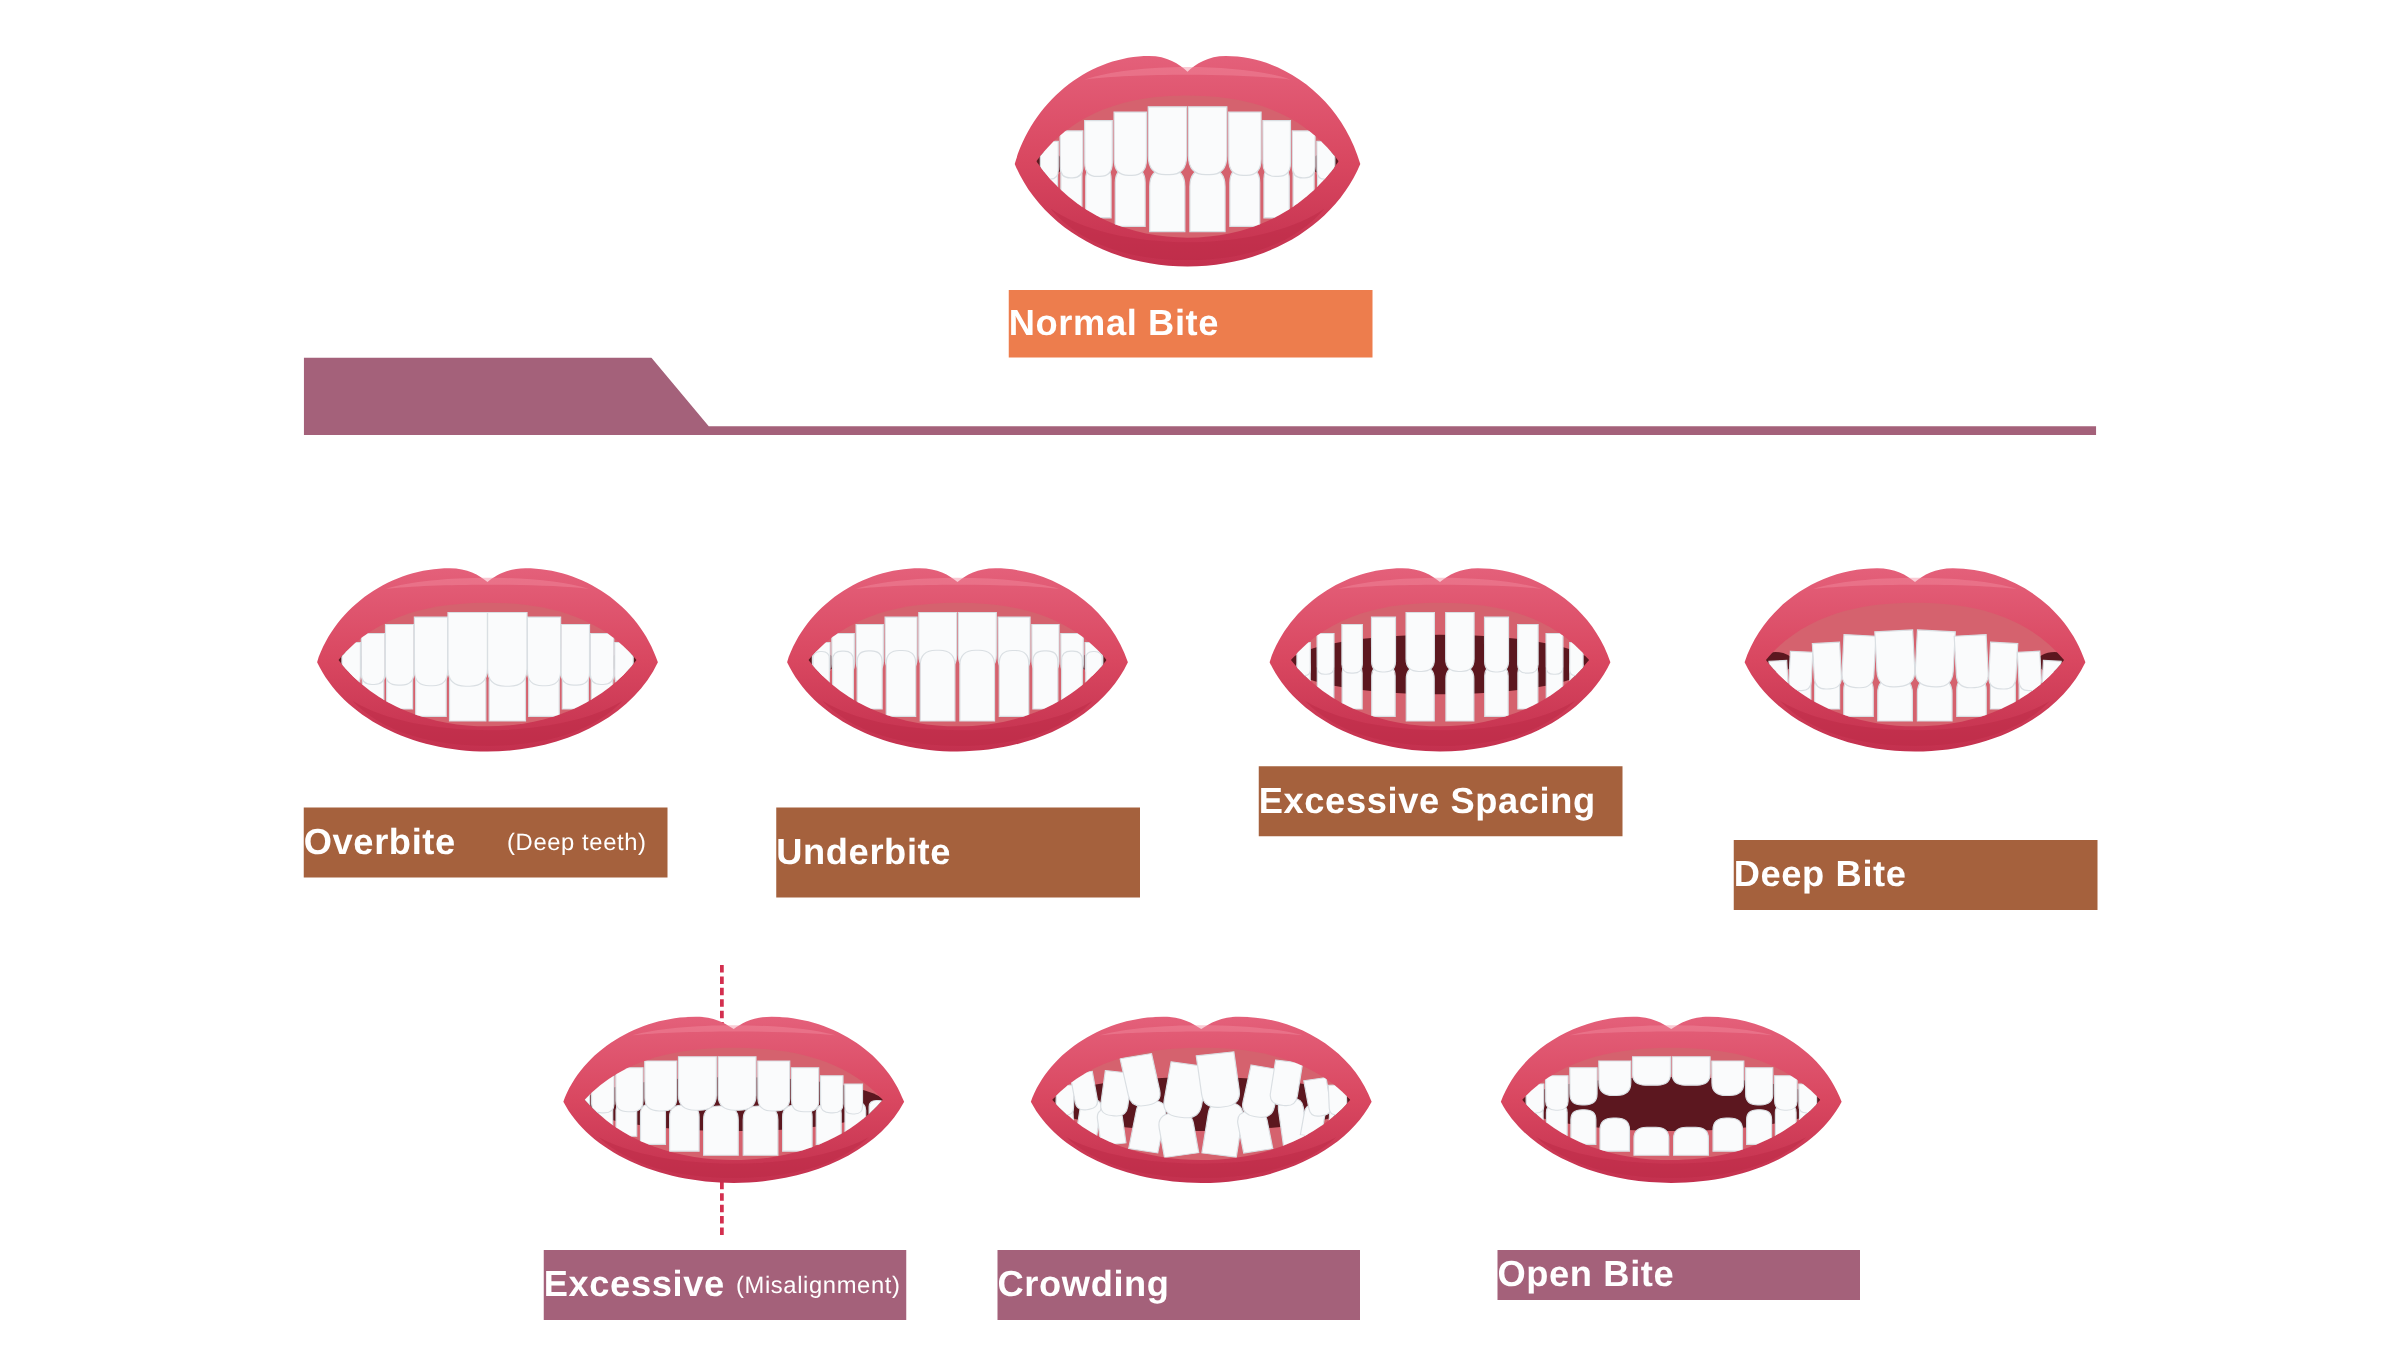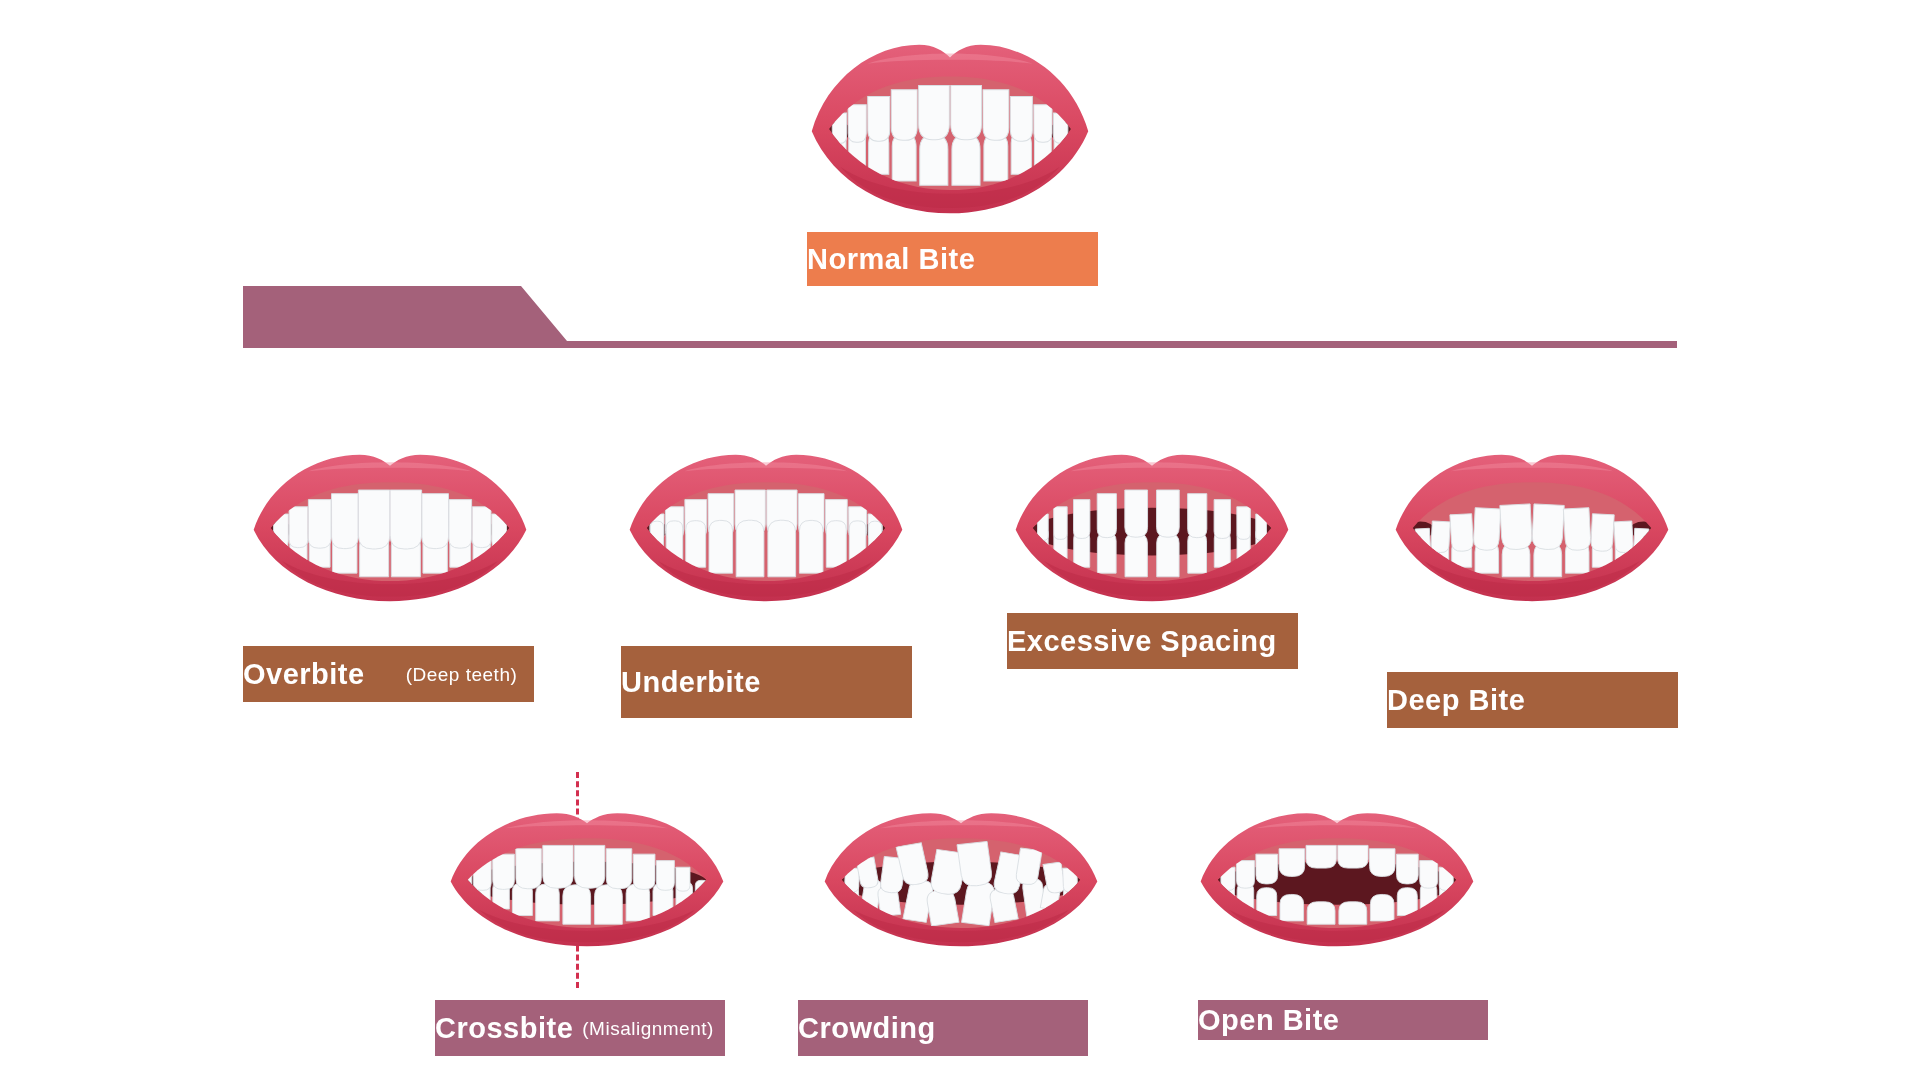--- a/index.html
+++ b/index.html
@@ -402,21 +402,21 @@
         <path d="M184.3,58.6 h27 v21.1 q0,12.2 -12.1,12.2 h-2.7 q-12.1,0 -12.1,-12.1 z" fill="#FAFBFC" stroke="#DADFE3" stroke-width="1"></path>
         <path d="M212.8,65.1 h23 v25.4 q0,10.4 -10.3,10.4 h-2.3 q-10.3,0 -10.3,-10.3 z" fill="#FAFBFC" stroke="#DADFE3" stroke-width="1"></path>
         <path d="M237.3,72.9 h19 v24.5 q0,8.6 -8.5,8.6 h-1.9 q-8.5,0 -8.5,-8.5 z" fill="#FAFBFC" stroke="#DADFE3" stroke-width="1"></path>
         <path d="M257.8,80.8 h15 v21.1 q0,6.8 -6.7,6.8 h-1.5 q-6.7,0 -6.7,-6.7 z" fill="#FAFBFC" stroke="#DADFE3" stroke-width="1"></path>
       </g>
       <path d="M36,132 C90,166 210,166 264,132 C238,160 196,171 150,171 C104,171 62,160 36,132 Z" fill="#BC2945" opacity="0.5"></path>
     </svg>
   </div>
 
 <div class="tag mauve" style="left:435px;top:1000px;width:290px;height:56px">
-  <span class="main">Crossbite</span>
+  <span class="main">Excessive</span>
   <span class="note">(Misalignment)</span>
 </div>
 <div class="tag mauve" style="left:798px;top:1000px;width:290px;height:56px">
   <span class="main">Crowding</span>
 
 </div>
 <div class="tag mauve" style="left:1198px;top:1000px;width:290px;height:40px">
   <span class="main">Open Bite</span>
 
 </div>

